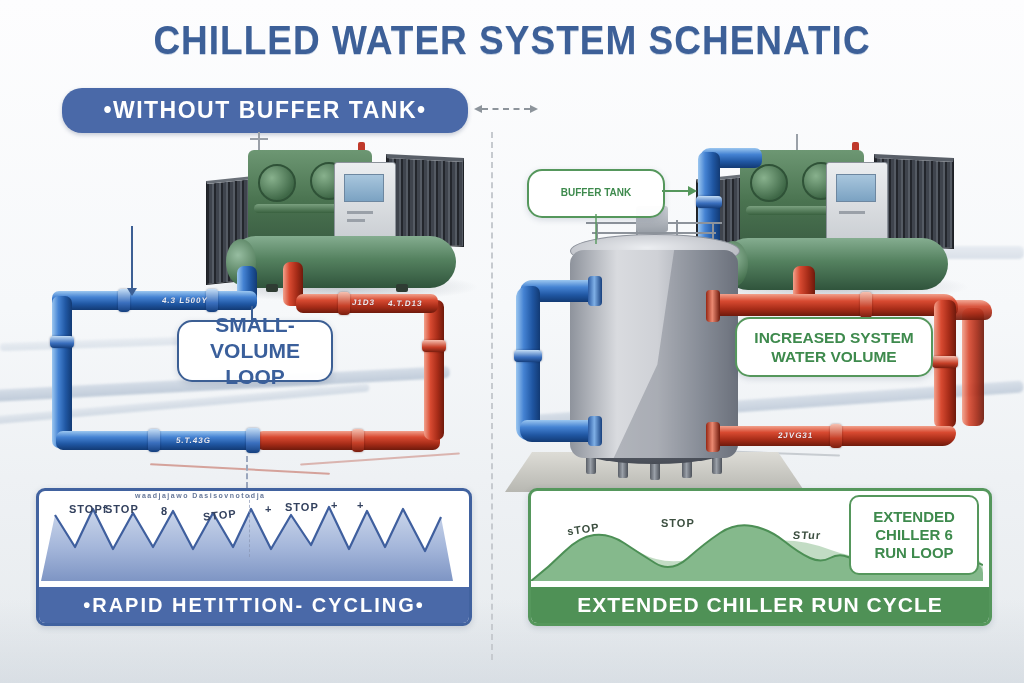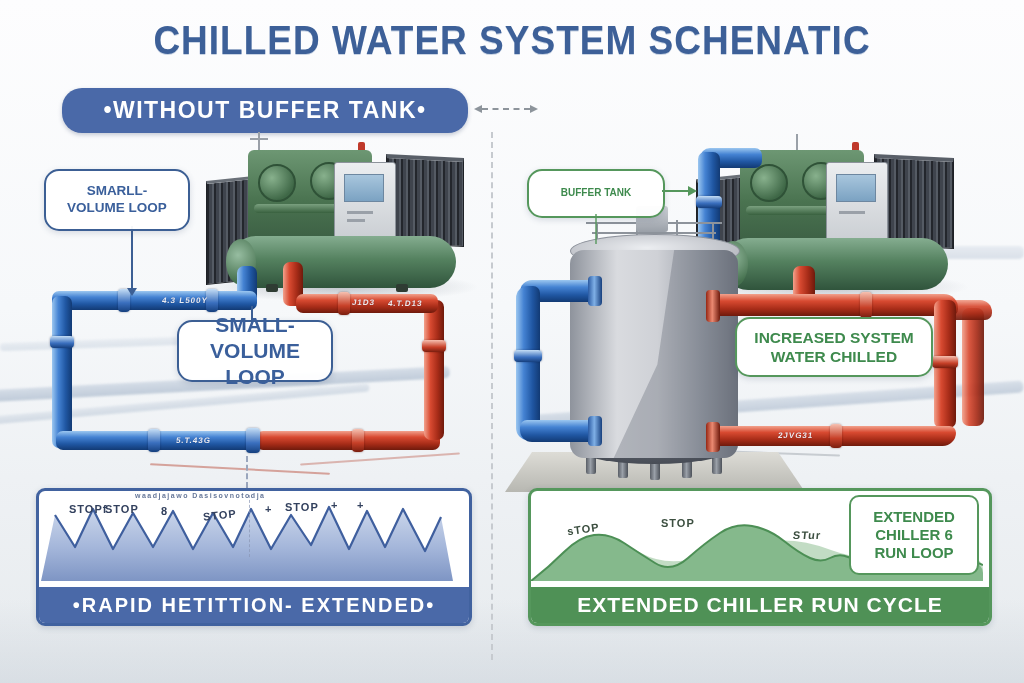--- a/index.html
+++ b/index.html
@@ -151,24 +151,20 @@
   <div class="abs coup-r" style="left:422px;top:340px;width:24px;height:12px;"></div>
   <div class="abs coup-r" style="left:352px;top:429px;width:12px;height:23px;"></div>
 
   <span class="pl" style="left:162px;top:296px;">4.3 L500Y</span>
   <span class="pl" style="left:352px;top:298px;">J1D3</span>
   <span class="pl" style="left:388px;top:299px;">4.T.D13</span>
   <span class="pl" style="left:176px;top:436px;">5.T.43G</span>
 
   <div class="abs conn" style="left:131px;top:226px;width:2px;height:62px;"></div>
   <div class="abs tri-down" style="left:127px;top:288px;"></div>
-  <div class="abs callout co-blue" style="left:44px;top:169px;width:142px;height:58px;font-size:13.5px;">
-    <span>SMARLL-</span>
-    <span>VOLUME LOOP</span>
-  </div>
   <div class="abs conn" style="left:251px;top:306px;width:2px;height:16px;"></div>
   <div class="abs callout co-blue" style="left:177px;top:320px;width:152px;height:58px;font-size:21px;">
     <span>SMALL-VOLUME</span>
     <span>LOOP</span>
   </div>
 
   <div class="abs" style="left:246px;top:456px;width:0;height:32px;border-left:2px dashed #9aa6bd;"></div>
   <div class="abs panel panel-blue" style="left:36px;top:488px;width:430px;height:132px;">
     <svg style="position:absolute;left:0;top:0;" width="424" height="90" viewBox="0 0 424 90">
       <defs>
@@ -185,21 +181,21 @@
     <div class="abs" style="left:210px;top:4px;width:0;height:62px;border-left:1px dashed #8a97b5;opacity:.7;"></div>
     <span class="stop stop-l" style="left:30px;top:12px;">STOPf</span>
     <span class="stop stop-l" style="left:66px;top:12px;">STOP</span>
     <span class="stop stop-l" style="left:122px;top:14px;">8</span>
     <span class="stop stop-l" style="left:164px;top:18px;transform:rotate(-6deg);">STOP</span>
     <span class="stop stop-l" style="left:226px;top:12px;">+</span>
     <span class="stop stop-l" style="left:246px;top:10px;">STOP</span>
     <span class="stop stop-l" style="left:292px;top:8px;">+</span>
     <span class="stop stop-l" style="left:318px;top:8px;">+</span>
     <div class="abs banner banner-blue">
-        <span>•RAPID HETITTION- EXTENDED•</span>
+        <span>•RAPID HETITTION- CYCLING•</span>
       </div>
   </div>
 
   <div class="abs shadow-blob" style="left:690px;top:272px;width:280px;height:30px;"></div>
 
   <div class="abs chiller" style="left:696px;top:142px;">
     <div class="abs ch-rod" style="left:100px;top:-8px;width:2px;height:22px;"></div>
     <div class="abs" style="left:156px;top:0px;width:7px;height:10px;background:#c0392b;border-radius:2px;"></div>
     <div class="abs ch-cond" style="left:0;top:34px;width:60px;height:104px;transform:skewY(-6deg);border-top:3px solid #6a7078;"></div>
     <div class="abs ch-cond" style="right:0;top:14px;width:78px;height:86px;transform:skewY(3deg);border-top:4px solid #595f68;"></div>
@@ -261,21 +257,21 @@
   <span class="pl" style="left:778px;top:431px;">2JVG31</span>
 
   <div class="abs callout co-green" style="left:527px;top:169px;width:134px;height:45px;font-size:10px;">
     <span>BUFFER TANK</span>
   </div>
   <div class="abs conn-g abs" style="left:662px;top:190px;width:26px;height:2px;background:#55975c;"></div>
   <div class="abs tri-right" style="left:688px;top:186px;"></div>
   <div class="abs" style="left:595px;top:214px;width:2px;height:30px;background:#55975c;opacity:.7;"></div>
   <div class="abs callout co-green" style="left:735px;top:317px;width:194px;height:56px;font-size:15.5px;">
     <span>INCREASED SYSTEM</span>
-    <span>WATER CHILLED</span>
+    <span>WATER VOLUME</span>
   </div>
 
   <div class="abs panel panel-green" style="left:528px;top:488px;width:458px;height:132px;">
     <svg style="position:absolute;left:0;top:0;" width="452" height="90" viewBox="0 0 452 90">
       <path id="hill-back" fill="#b7d6ba" opacity="0.85" d="M0,90 Q35,60 60,54 Q85,48 110,62 Q135,76 170,66 Q205,56 235,51 Q265,46 300,59 Q335,72 367.5,63 Q400,54 426,60 Q452,66 452,78 L452,90 Z"></path>
       <path id="hill-front-fill" fill="#85b98c" d="M0,90 Q18,76 33,61 Q48,46 63,44 Q78,42 93,52 Q108,62 124,72 Q140,82 157,67 Q174,52 189,42 Q204,32 221,35 Q238,38 253,50 Q268,62 279,67 Q290,72 299,67 Q308,62 317,66 Q326,70 338,61 Q350,52 364,47 Q378,42 391,46 Q404,50 416,57 Q428,64 440,69 Q452,74 452,82 L452,90 Z"></path>
       <path id="hill-front-stroke" fill="none" stroke="#4c8f55" stroke-width="2" d="M0,90 Q18,76 33,61 Q48,46 63,44 Q78,42 93,52 Q108,62 124,72 Q140,82 157,67 Q174,52 189,42 Q204,32 221,35 Q238,38 253,50 Q268,62 279,67 Q290,72 299,67 Q308,62 317,66 Q326,70 338,61 Q350,52 364,47 Q378,42 391,46 Q404,50 416,57 Q428,64 440,69 L452,74"></path>
     </svg>
     <span class="stop stop-g" style="left:36px;top:32px;transform:rotate(-8deg);">sTOP</span>
     <span class="stop stop-g" style="left:130px;top:26px;">STOP</span>

